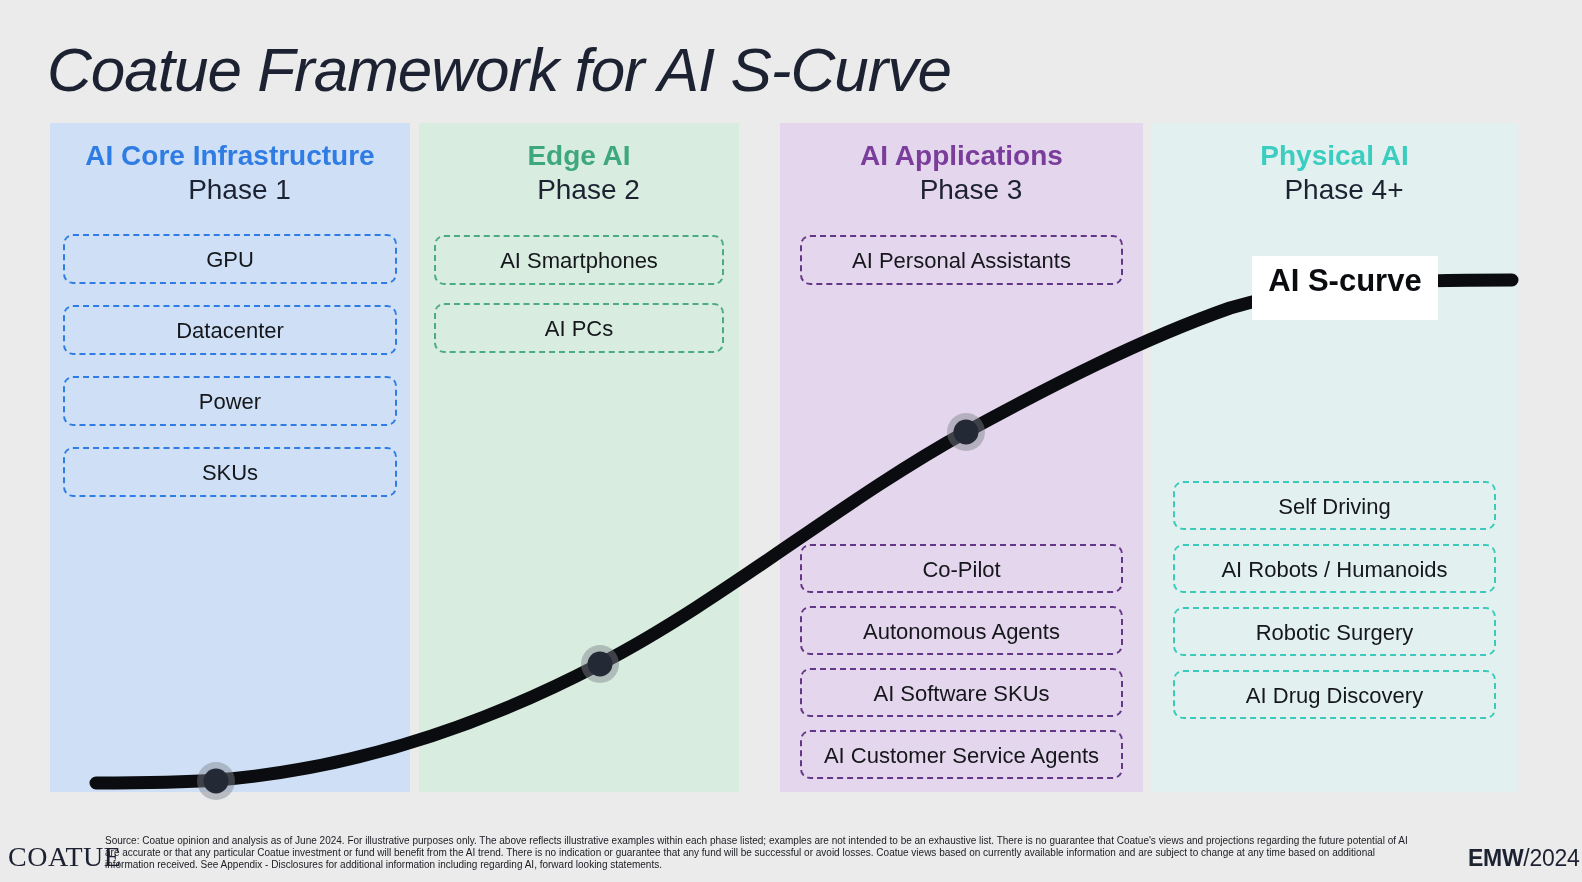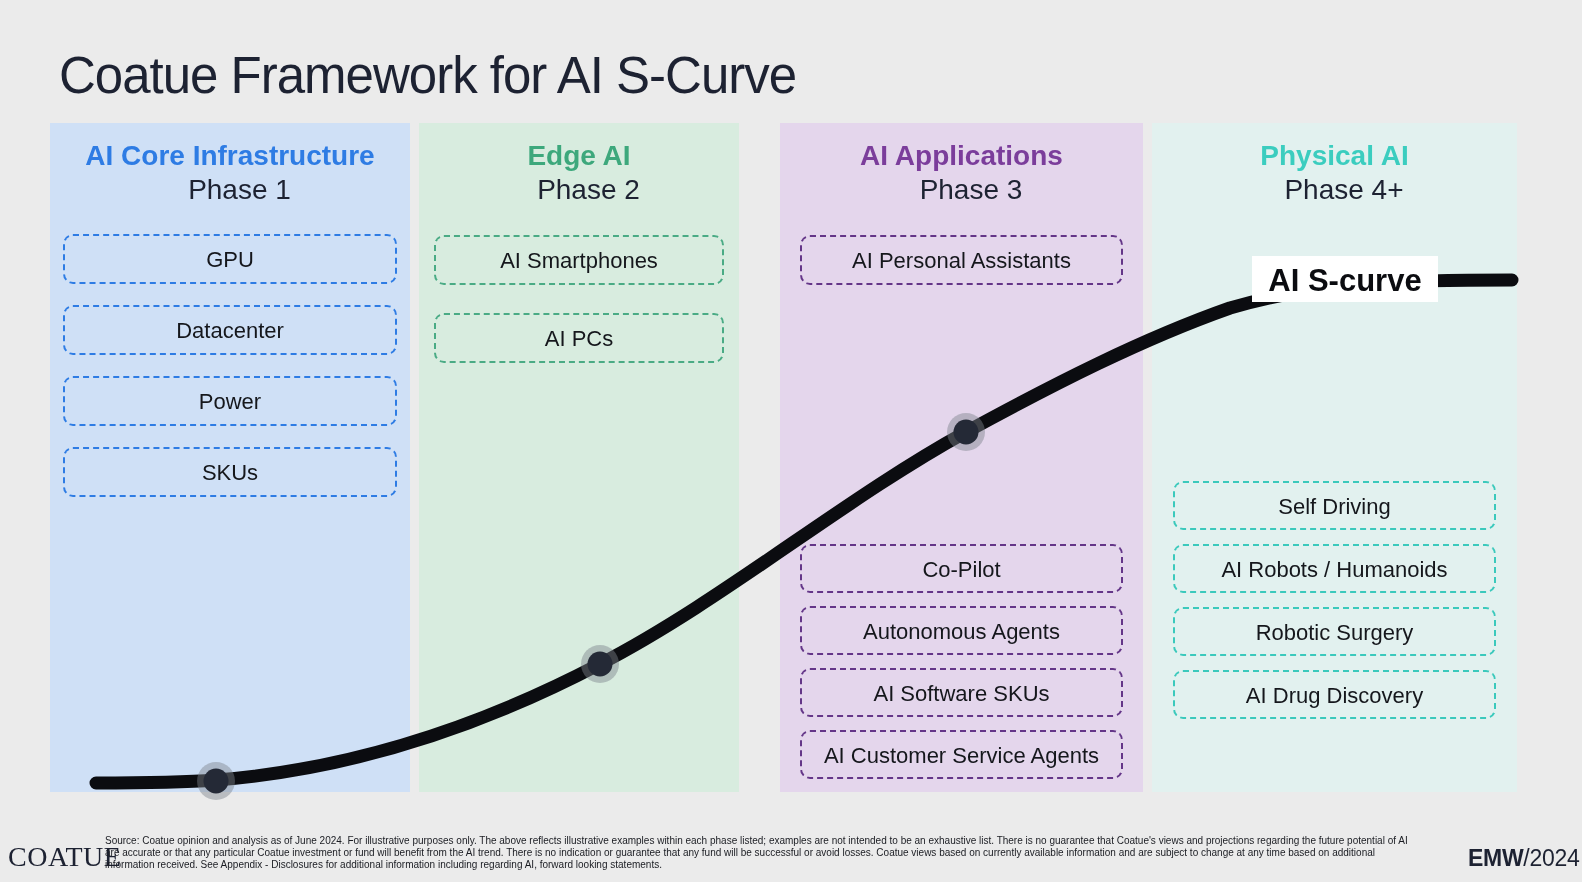--- a/index.html
+++ b/index.html
@@ -5,23 +5,24 @@
   html,body{margin:0;padding:0;}
   body{
     width:1582px;height:882px;
     font-family:"Liberation Sans",sans-serif;
     background:var(--page-bg,#ebebeb);
     overflow:hidden;
   }
   .page{position:relative;width:1582px;height:882px;background:var(--page-bg,#ebebeb);}
 
   .title{
-    position:absolute;left:47px;top:34px;margin:12px;
-    font-size:51px;font-weight:500;letter-spacing:-1px;
+    position:absolute;left:47px;top:34px;margin:0;
+    font-size:62px;font-weight:500;letter-spacing:-1px;
     color:var(--ink,#1d2232);
+    font-style:italic;
   }
 
   
   .col{position:absolute;top:123px;height:669px;}
   .col1{left:50px;width:360px;background:var(--col1-bg);}
   .col2{left:419px;width:320px;background:var(--col2-bg);}
   .col3{left:780px;width:363px;background:var(--col3-bg);}
   .col4{left:1152px;width:365px;background:var(--col4-bg);}
 
   .col-head{padding-top:16px;text-align:center;line-height:34px;}
@@ -45,21 +46,21 @@
   .col4 .box{left:21px;right:21px;height:49px;line-height:47px;border-color:var(--col4-border);}
   .col3 .box.first, .col2 .box, .col1 .box{height:50px;line-height:48px;}
 
   
   .curve-layer{position:absolute;left:0;top:0;pointer-events:none;}
   .scurve{fill:none;stroke:var(--curve,#0b0c10);stroke-width:13;stroke-linecap:round;}
   .halo{fill:var(--halo,rgba(125,130,140,.45));}
   .dotc{fill:var(--dot,#242936);}
 
   .curve-label{
-    position:absolute;left:1252px;top:256px;width:186px;height:46px;
+    position:absolute;left:1252px;top:256px;width:186px;height:64px;
     background:#ffffff;text-align:center;line-height:50px;
     font-size:31px;font-weight:bold;color:#0b0c10;
   }
 
   
   .logo{
     position:absolute;left:8px;top:841px;
     font-family:"Liberation Serif",serif;font-size:28px;
     letter-spacing:.5px;color:var(--ink,#1d2232);text-align:center;
   }
@@ -90,21 +91,21 @@
     <div class="box" style="top:253px">Power</div>
     <div class="box" style="top:324px">SKUs</div>
   </section>
 
   <section class="col col2">
     <div class="col-head">
       <div class="col-name">Edge AI</div>
       <div class="col-phase">Phase 2</div>
     </div>
     <div class="box" style="top:112px">AI Smartphones</div>
-    <div class="box" style="top:190px">AI PCs</div>
+    <div class="box" style="top:180px">AI PCs</div>
   </section>
 
   <section class="col col3">
     <div class="col-head">
       <div class="col-name">AI Applications</div>
       <div class="col-phase">Phase 3</div>
     </div>
     <div class="box first" style="top:112px">AI Personal Assistants</div>
     <div class="box" style="top:421px">Co-Pilot</div>
     <div class="box" style="top:483px">Autonomous Agents</div>

